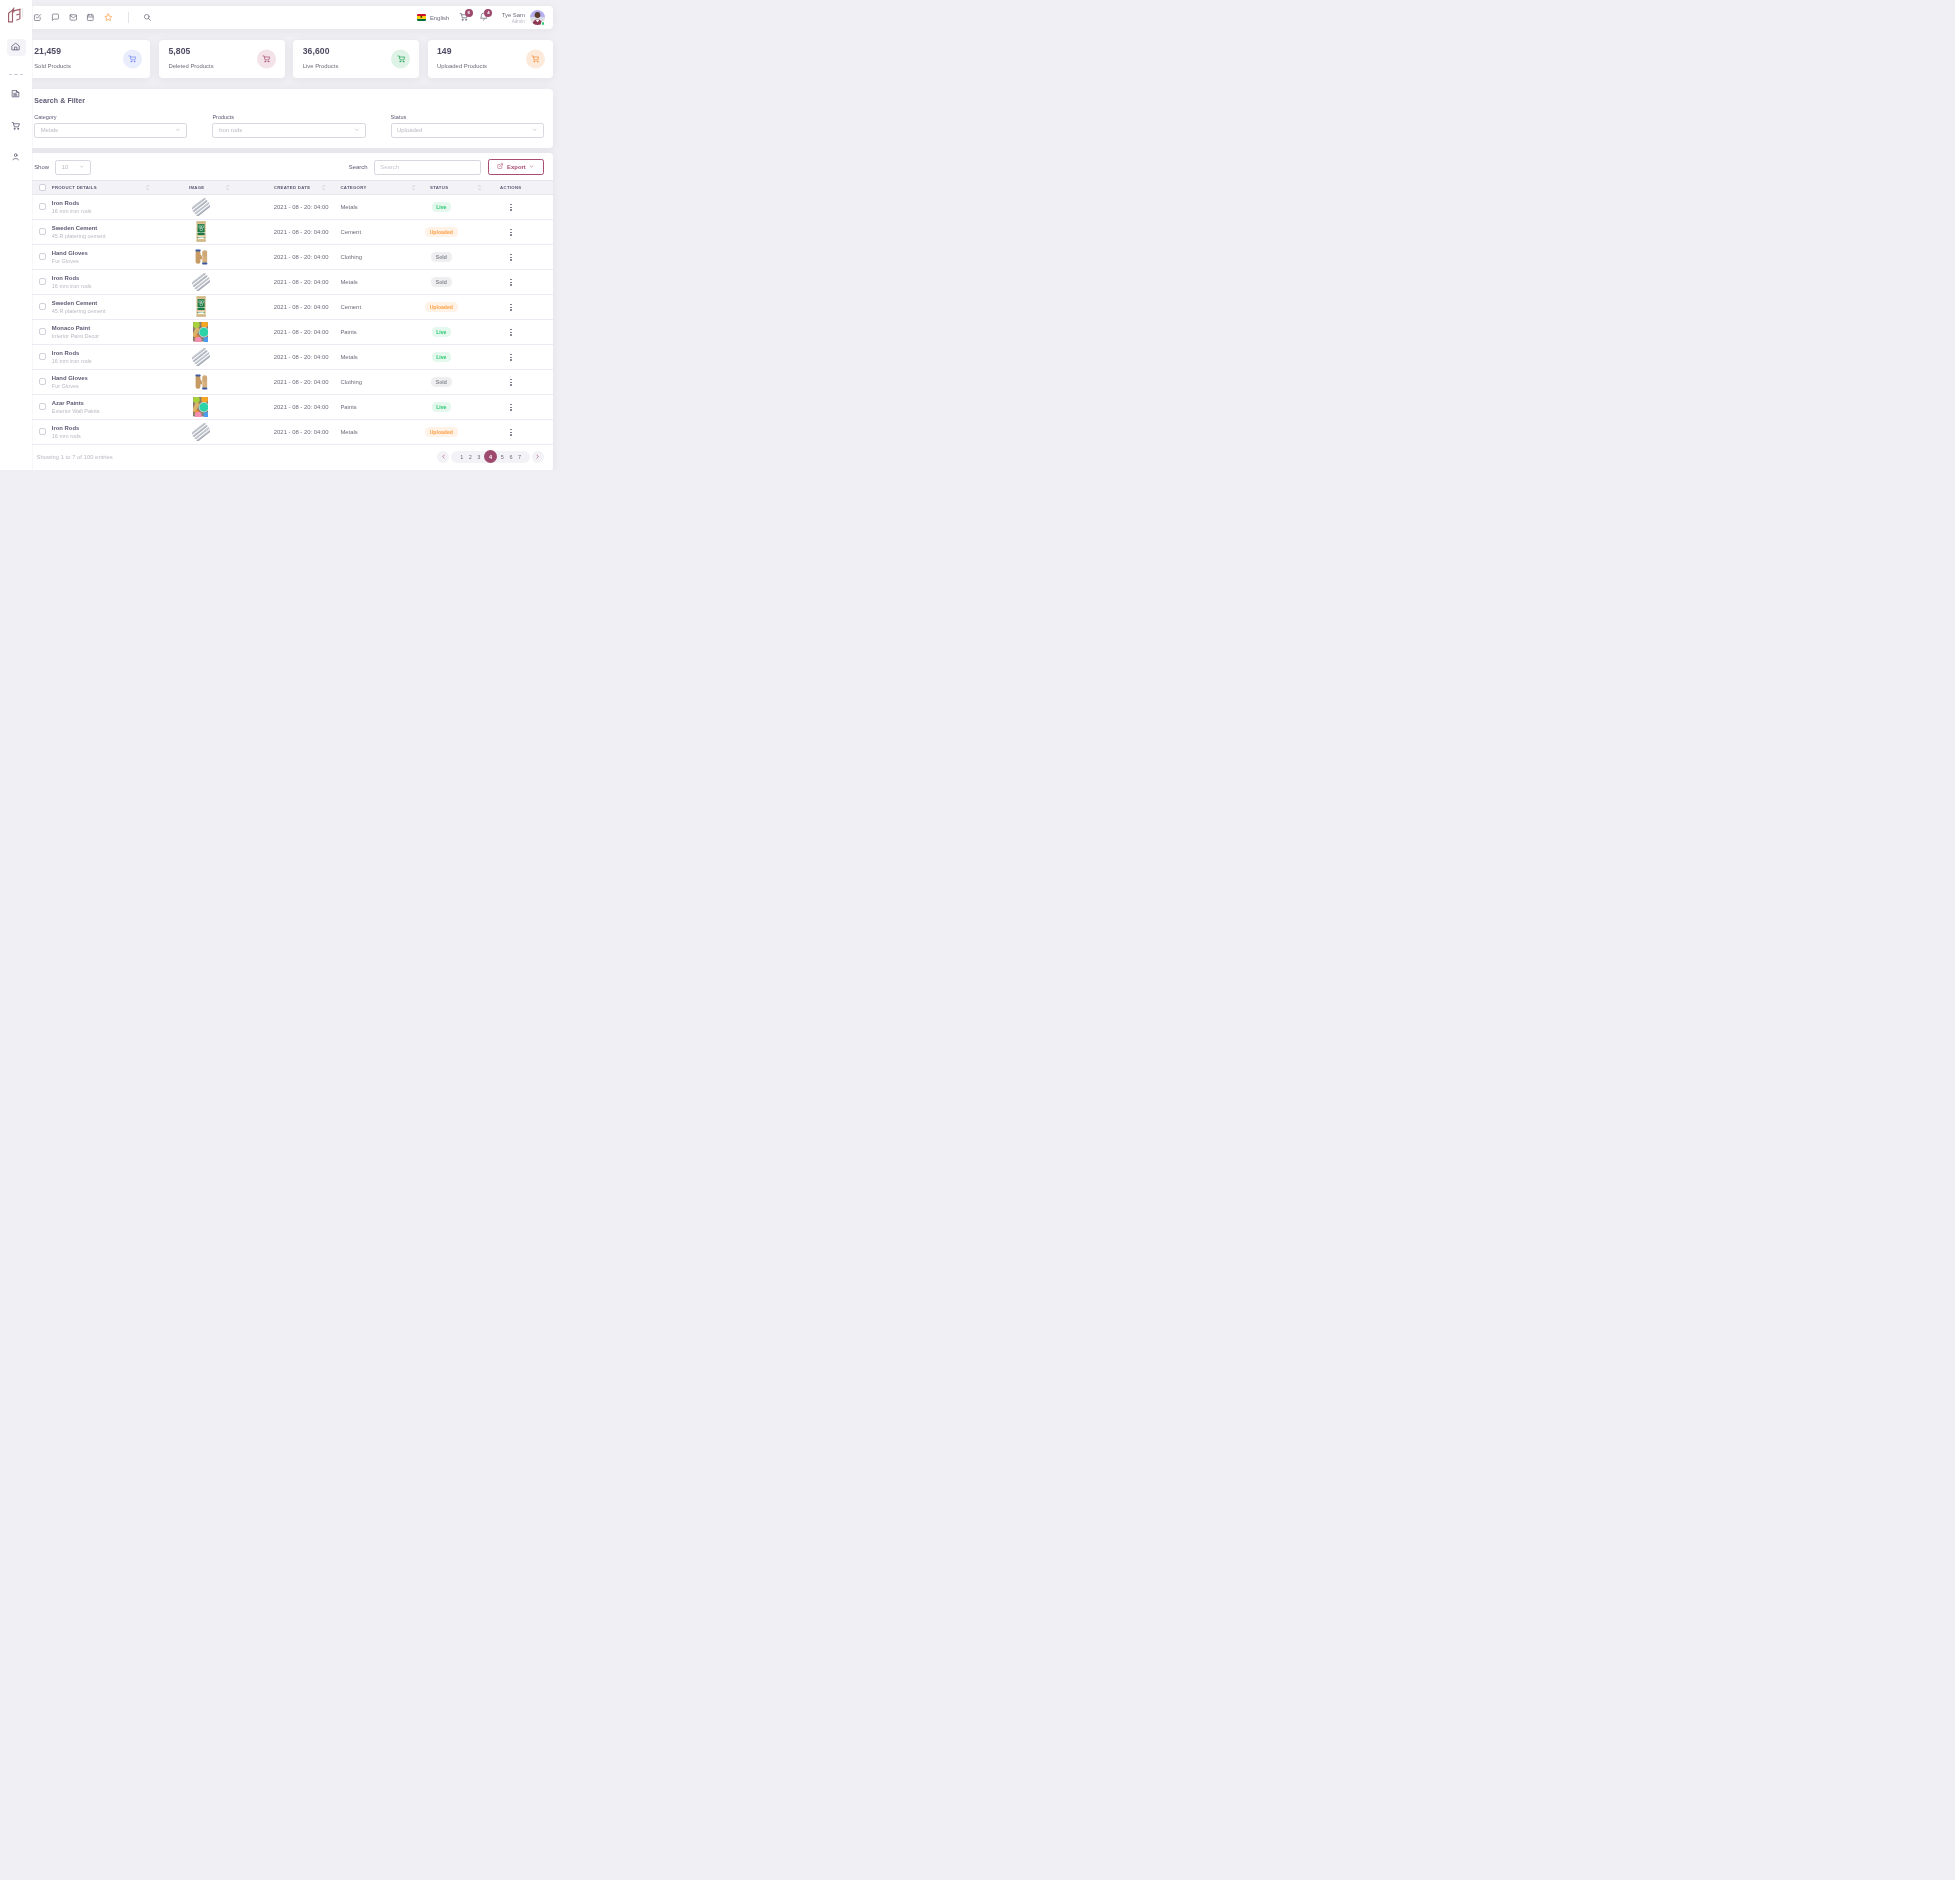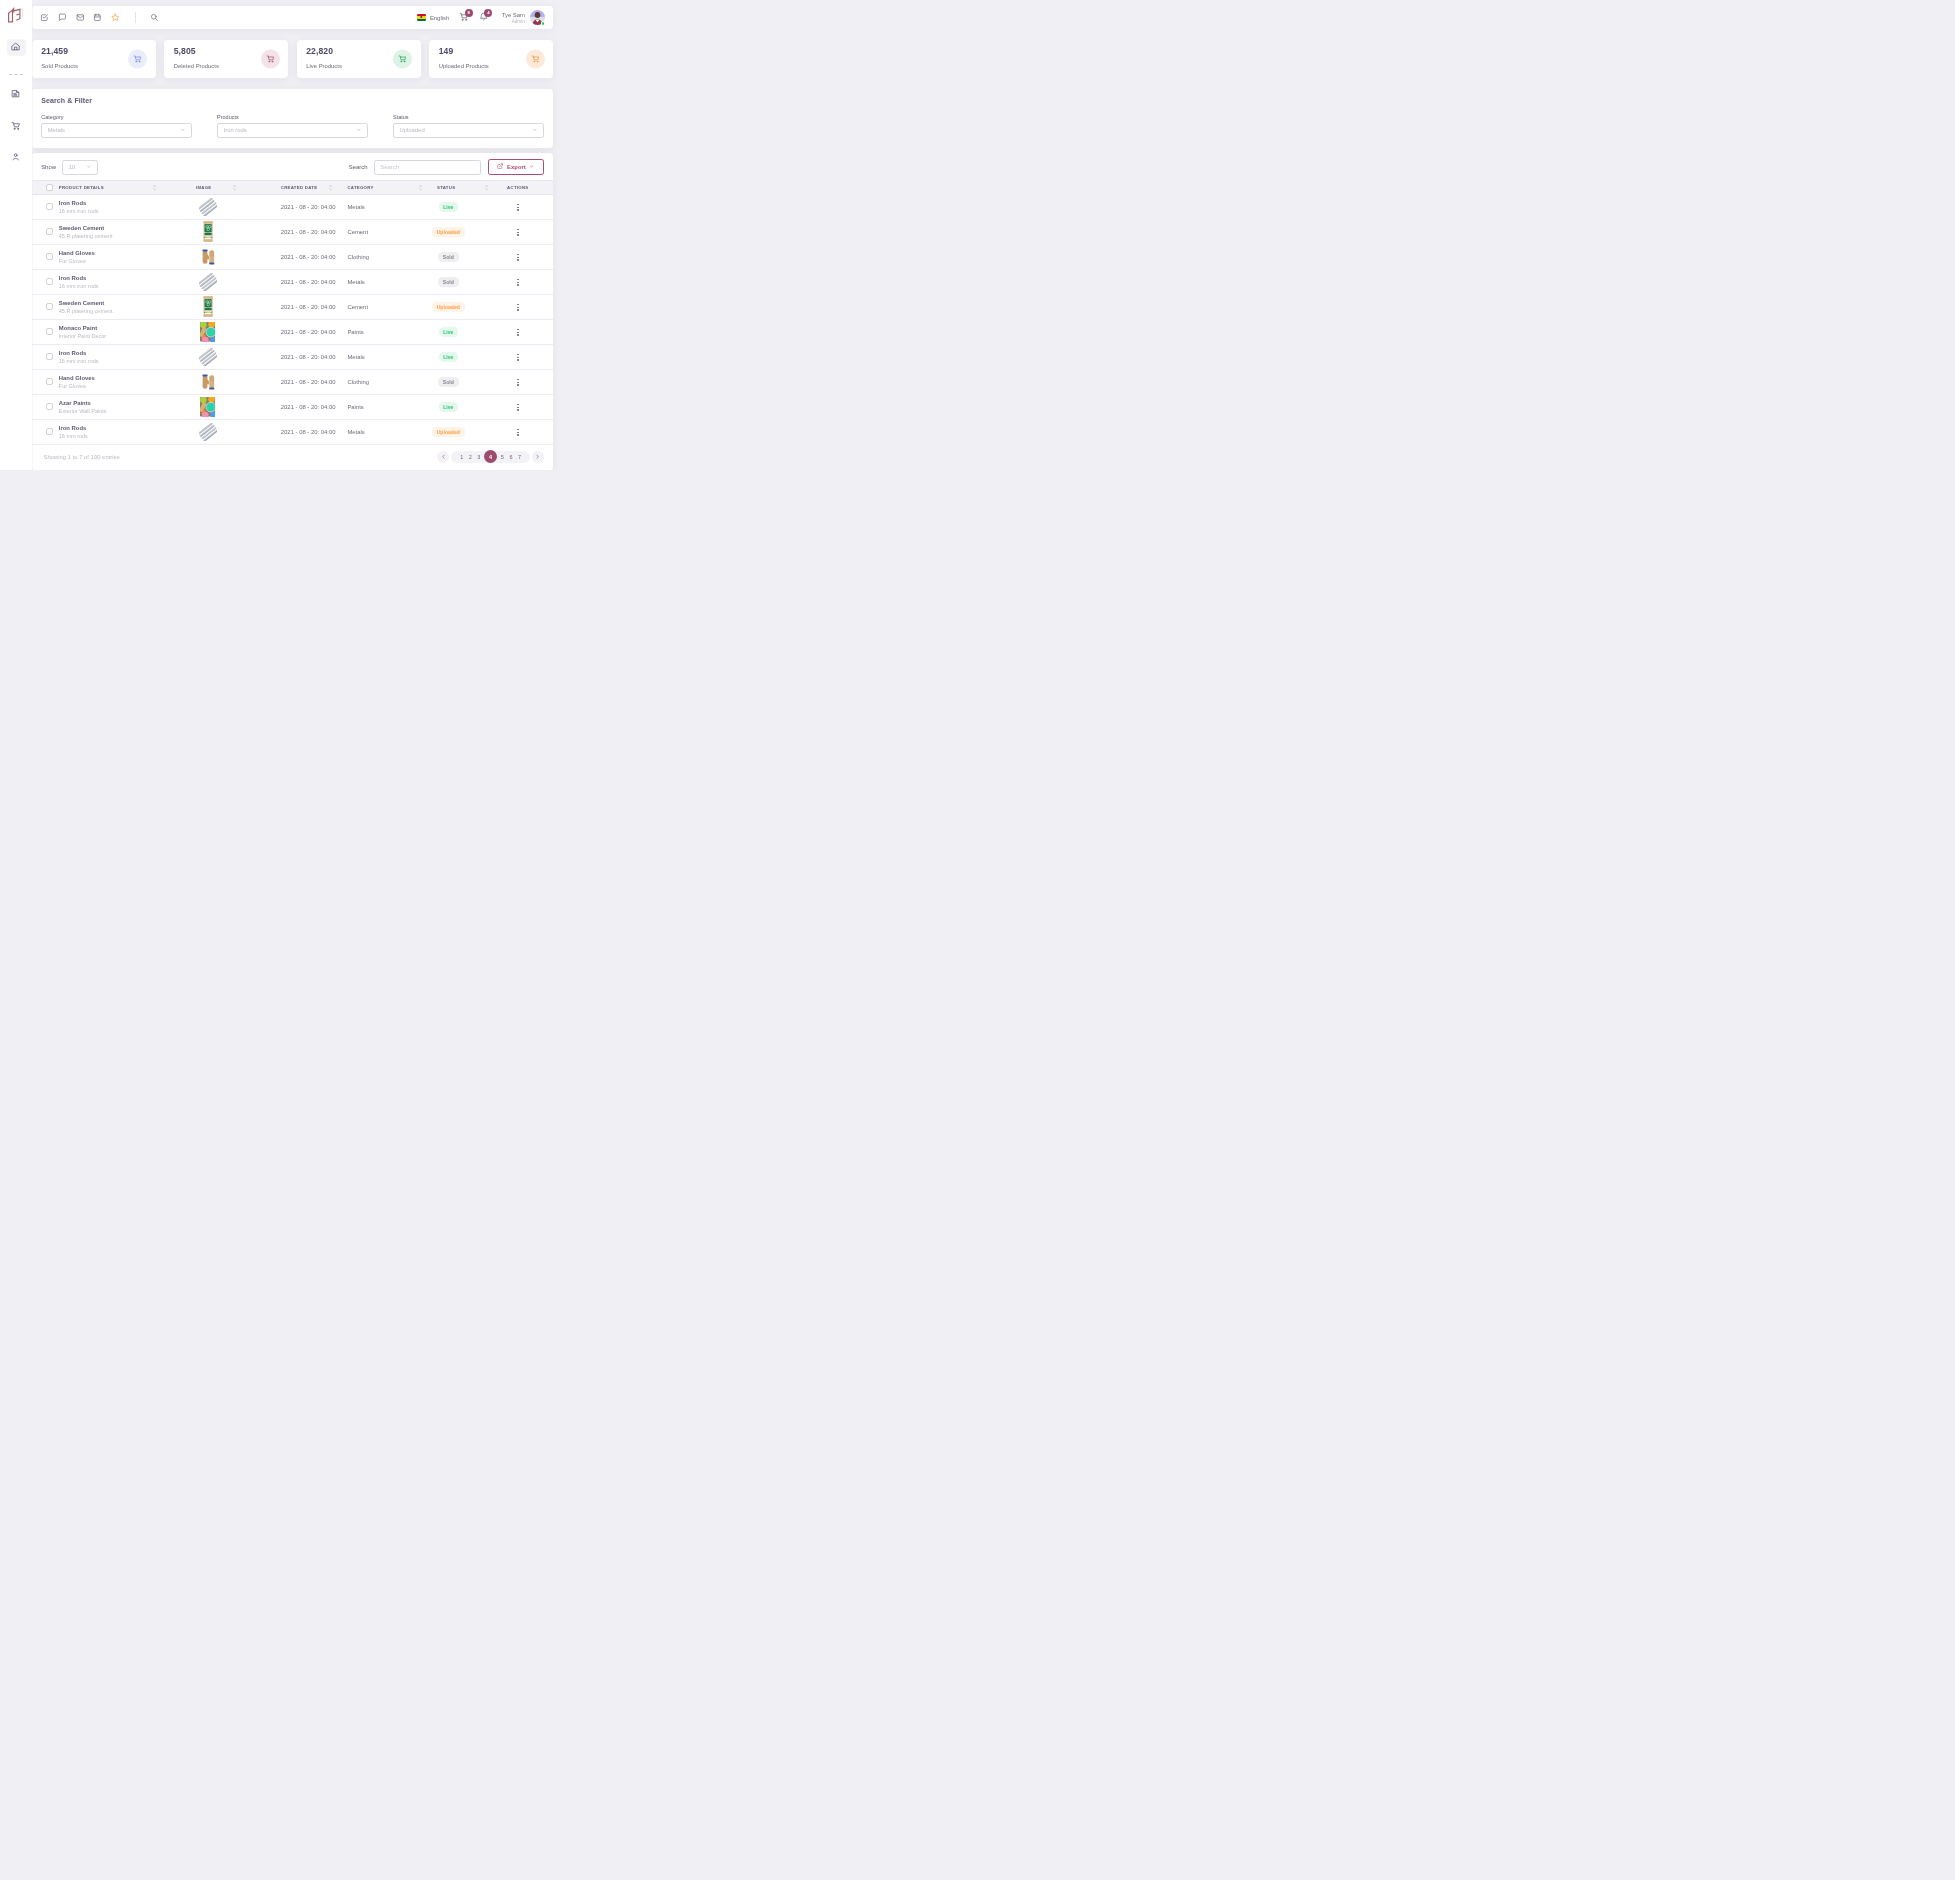--- a/index.html
+++ b/index.html
@@ -19,21 +19,21 @@
   }
   .logo { margin-top:7px; }
   .side-nav { margin-top:15px; display:flex; flex-direction:column; align-items:center; }
   .side-item { width:19px; height:16.4px; border-radius:3.9px; display:flex; align-items:center; justify-content:center; cursor:pointer; }
   .side-item.active { background:#f4f4f8; }
   .side-item svg { stroke:#5e5873; }
   .side-dots { display:flex; gap:2.3px; margin:18px 0 11px; }
   .side-dots i { width:3.1px; height:1.6px; border-radius:1.2px; background:#c6c8d2; }
   .side-gap { height:15px; }
   
-  .main { margin-left:22px; padding:0 9.8px; }
+  .main { margin-left:15px; padding:0 9.8px; }
   .card { background:#fff; border-radius:3.9px; box-shadow:0 1.6px 9.4px rgba(34,41,47,.06); }
   
   .topbar { margin-top:5.9px; height:23.5px; display:flex; align-items:center; padding:0 8.6px; }
   .tb-icons { display:flex; align-items:center; gap:9px; }
   .tb-icons .ic { display:flex; cursor:pointer; }
   .tb-divider { width:0.4px; height:11.7px; background:#e4e3ea; margin:0 6.3px; }
   .tb-right { margin-left:auto; display:flex; align-items:center; }
   .flag { width:9.4px; height:6.6px; border-radius:1.2px; overflow:hidden; position:relative;
     background:linear-gradient(#ce1126 0 33%, #fcd116 33% 66%, #006b3f 66% 100%); }
   .flag span { position:absolute; left:50%; top:48%; transform:translate(-50%,-50%); font-size:3.5px; color:#000; line-height:1; }
@@ -292,21 +292,21 @@
       <div class="stat-label">Deleted Products</div>
       <span class="stat-ic stat-maroon">
         <svg width="8.6" height="8.6" viewBox="0 0 24 24" fill="none" stroke-width="2" stroke-linecap="round" stroke-linejoin="round">
           <circle cx="9" cy="20" r="1.4"></circle>
             <circle cx="18" cy="20" r="1.4"></circle>
             <path d="M3 4 L6 4 L8.5 15 L19 15 L21.5 7 L7 7"></path>
         </svg>
       </span>
     </div>
     <div class="card stat-card">
-      <div class="stat-value">22,820</div>
+      <div class="stat-value">36,600</div>
       <div class="stat-label">Live Products</div>
       <span class="stat-ic stat-green">
         <svg width="8.6" height="8.6" viewBox="0 0 24 24" fill="none" stroke-width="2" stroke-linecap="round" stroke-linejoin="round">
           <circle cx="9" cy="20" r="1.4"></circle>
             <circle cx="18" cy="20" r="1.4"></circle>
             <path d="M3 4 L6 4 L8.5 15 L19 15 L21.5 7 L7 7"></path>
         </svg>
       </span>
     </div>
     <div class="card stat-card">

